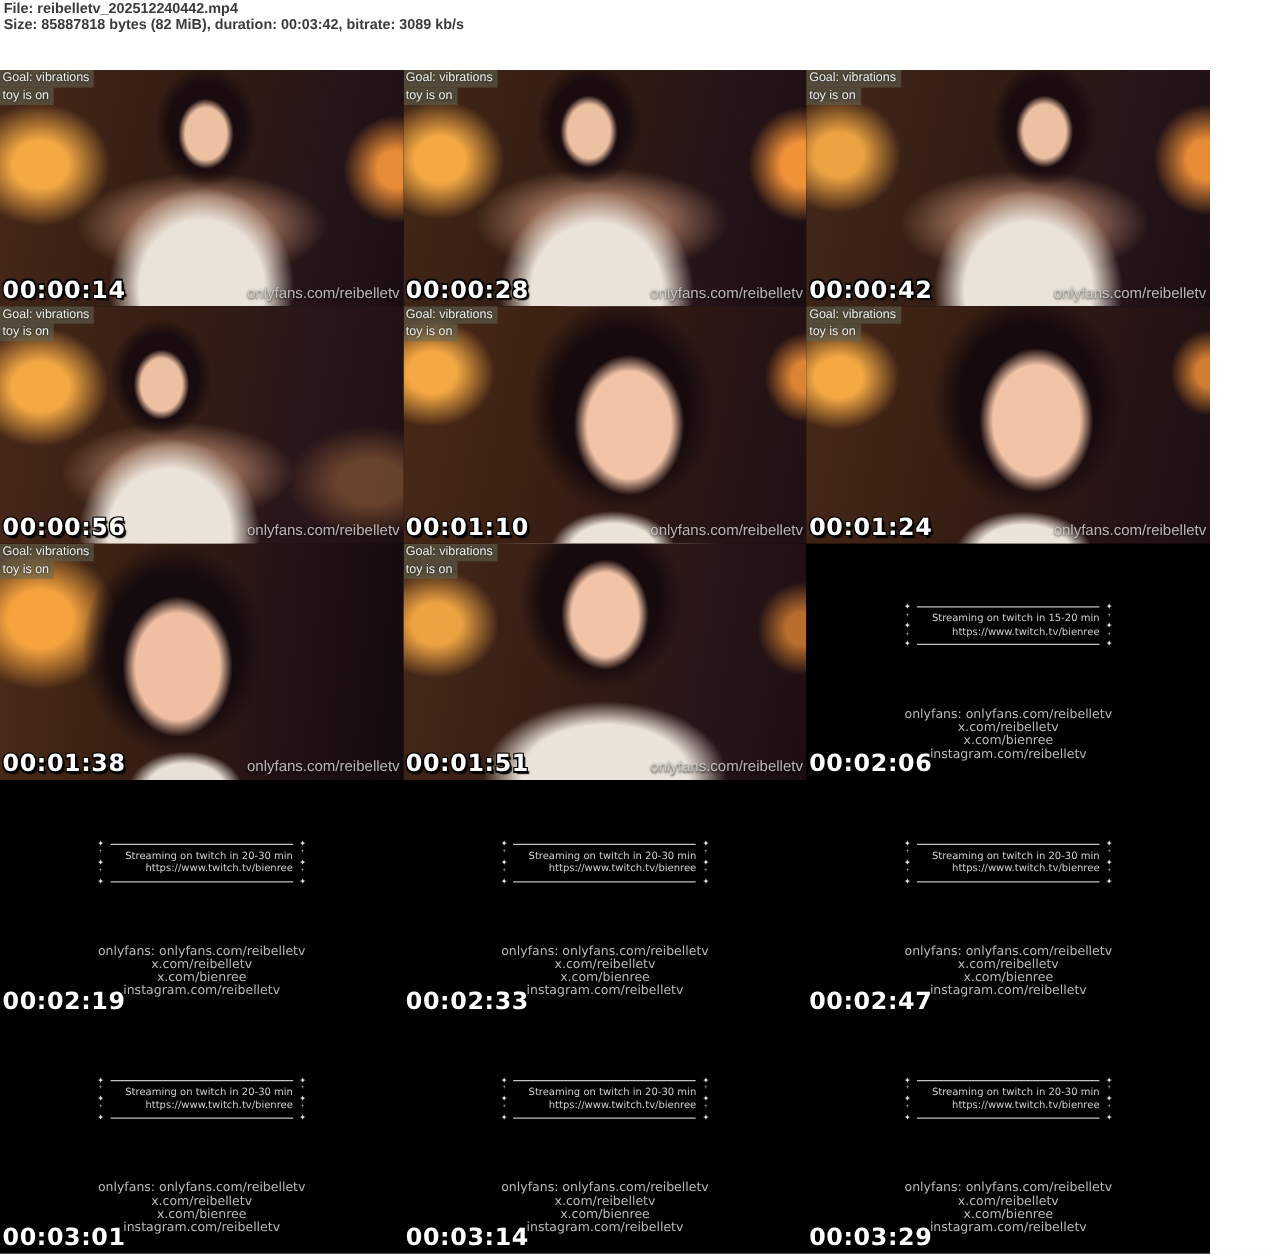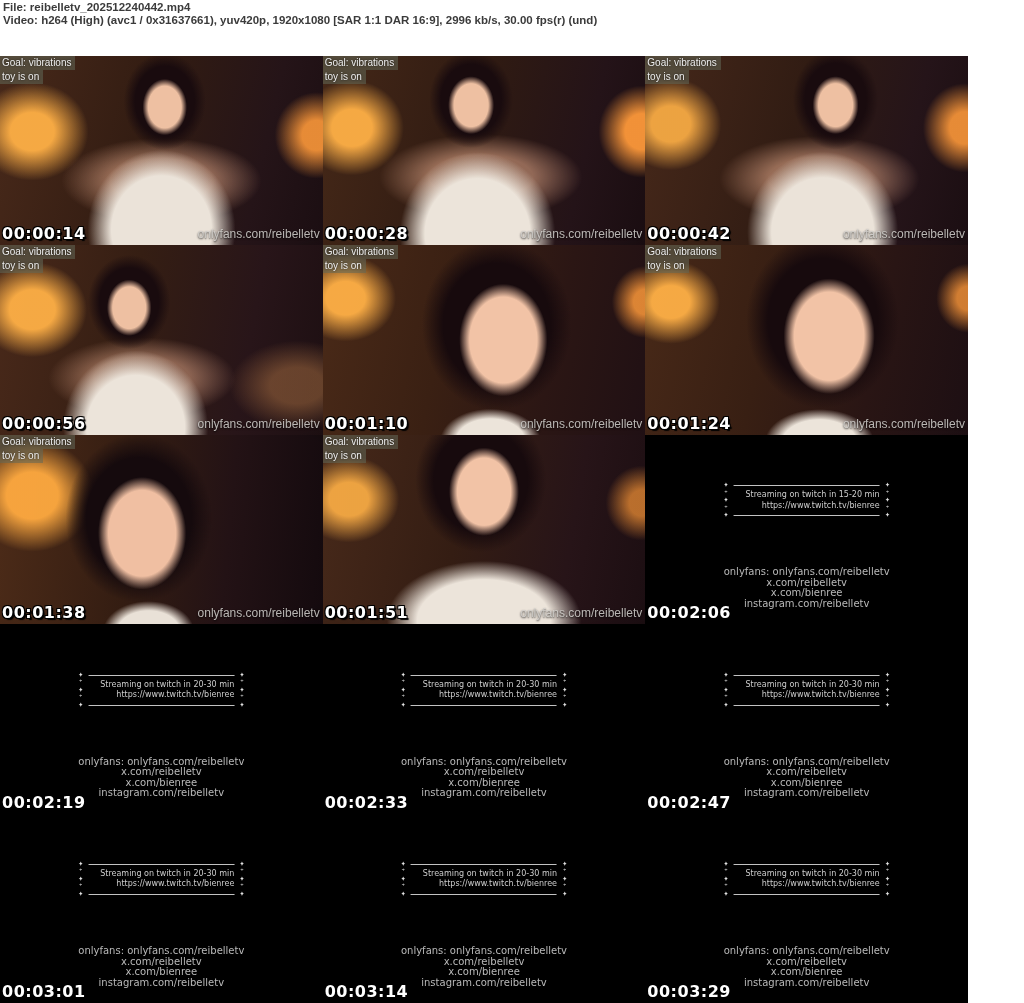--- a/index.html
+++ b/index.html
@@ -8,21 +8,21 @@
   
   #meta{height:56px;background:#fff;padding:1px 0 0 3px;box-sizing:border-box;border-radius:14px;}
   #meta .mline{font-size:11.5px;line-height:13.4px;font-weight:bold;color:#3b3b3b;
                white-space:nowrap;letter-spacing:0;}
   
   #grid{width:968px;height:947px;display:grid;grid-template-columns:repeat(3,1fr);
         grid-template-rows:repeat(5,1fr);background:#000;}
   .cell{position:relative;overflow:hidden;background:#000;}
   
   .ts{position:absolute;left:2px;bottom:2px;font-family:"DejaVu Sans",sans-serif;
-      font-weight:bold;font-size:16px;color:#fff;letter-spacing:.5px;
+      font-weight:bold;font-size:19px;color:#fff;letter-spacing:.5px;
       text-shadow:-1px -1px 0 #000,1px -1px 0 #000,-1px 1px 0 #000,1px 1px 0 #000,2px 2px 1px #000;}
   .goal{position:absolute;top:0;left:0;font-size:10px;line-height:13px;color:#efefef;
         text-shadow:0 0 2px rgba(0,0,0,.7);}
   .goal span{display:block;width:max-content;background:rgba(96,104,88,.55);padding:0 4px 1px 2px;}
   .wm{position:absolute;right:3px;bottom:4px;font-size:12px;color:rgba(214,211,208,.85);
       text-shadow:0 1px 2px rgba(0,0,0,.8);}
   
   .photo{background-color:#2a1712;}
   .v1{background:
     radial-gradient(ellipse 140% 120% at 50% 42%,rgba(0,0,0,0) 55%,rgba(0,0,0,.5) 100%),
@@ -105,21 +105,21 @@
   .social{position:absolute;left:0;right:0;top:70%;text-align:center;}
   .sline{font-size:10px;line-height:10.5px;color:#b9b9b9;white-space:nowrap;}
 </style>
 </head>
 <body>
 
 <div id="page">
 
   <div id="meta">
     <div class="mline">File: reibelletv_202512240442.mp4</div>
-    <div class="mline">Video: h264 (High) (avc1 / 0x31637661), yuv420p, 1920x1080 [SAR 1:1 DAR 16:9], 2996 kb/s, 30.00 fps(r) (und)</div>
+    <div class="mline">Size: 85887818 bytes (82 MiB), duration: 00:03:42, bitrate: 3089 kb/s</div>
   </div>
 
   <div id="grid">
       <div class="cell photo v1">
     <div class="goal">
       <span>Goal: vibrations</span>
       <span>toy is on</span>
     </div>
     <div class="wm">onlyfans.com/reibelletv</div>
     <div class="ts">00:00:14</div>

